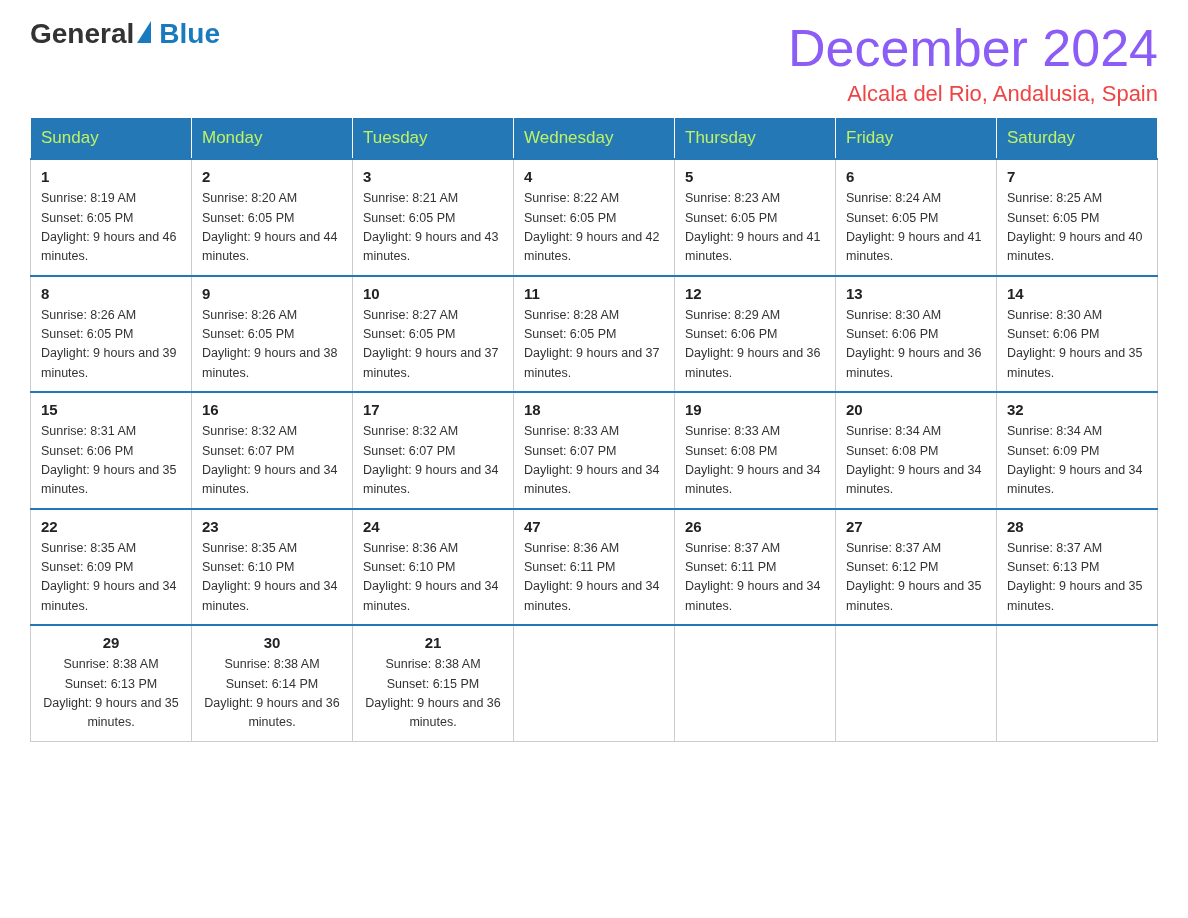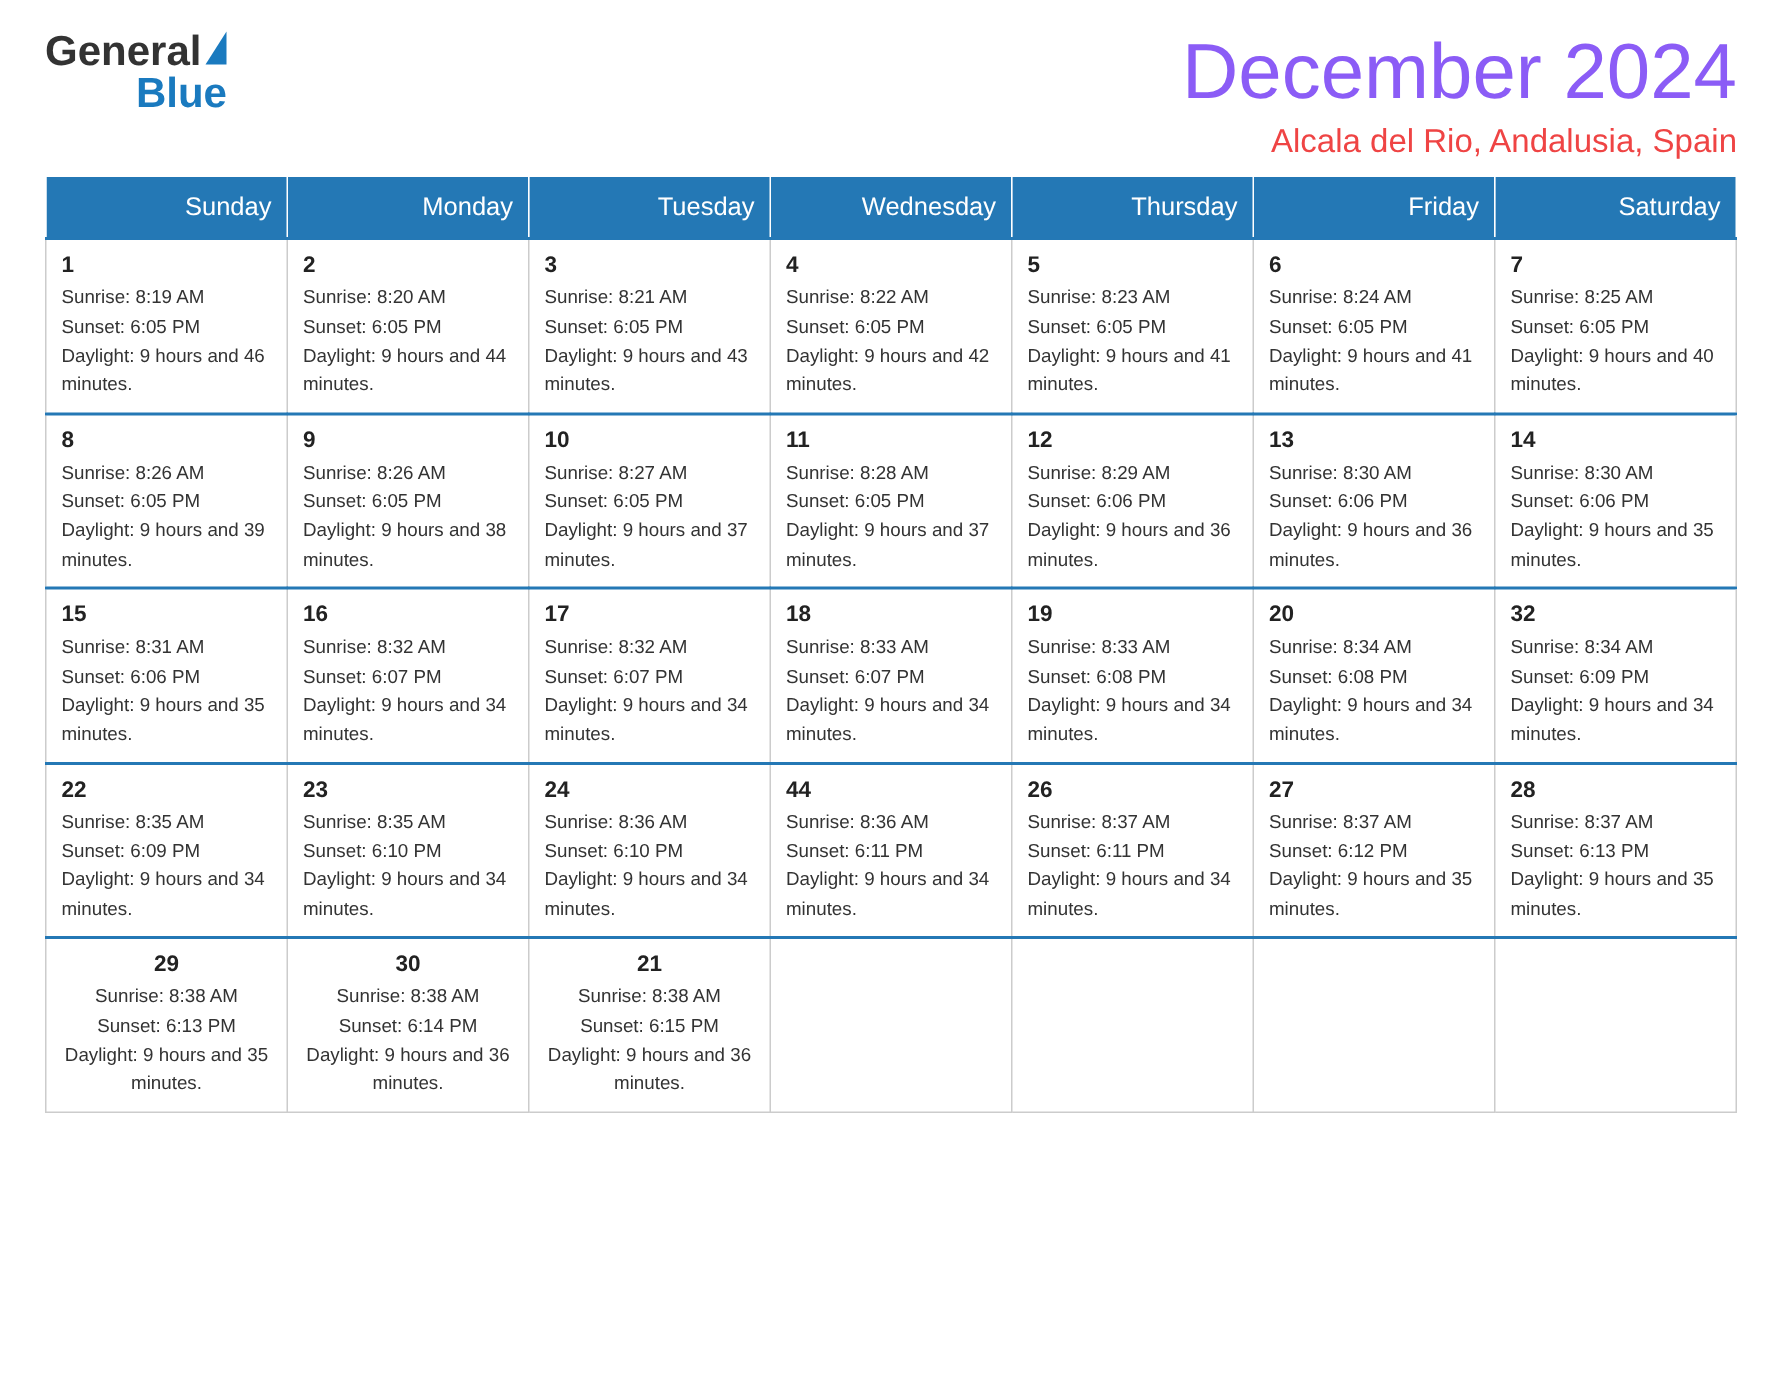--- a/index.html
+++ b/index.html
@@ -11,21 +11,21 @@
       min-height: 918px;
     }
     .header-area {
       display: flex;
       justify-content: space-between;
       align-items: flex-start;
       margin-bottom: 10px;
     }
     .logo {
       display: flex;
-      flex-direction: column;
+      flex-direction: row;
       align-items: flex-end;
     }
     .logo-general {
       font-size: 28px;
       font-weight: bold;
       color: #333;
       line-height: 1;
     }
     .logo-blue {
       font-size: 28px;
@@ -60,25 +60,25 @@
       color: #ef4444;
       margin-top: 4px;
     }
     .calendar {
       width: 100%;
       border-collapse: collapse;
       margin-top: 8px;
     }
     .calendar th {
       background-color: #2478b5;
-      color: #ffffff;
+      color: #bef264;
       font-size: 17px;
       font-weight: normal;
       padding: 10px 10px;
-      text-align: right;
+      text-align: left;
       border: 1px solid #fff;
     }
     .calendar td {
       vertical-align: top;
       padding: 8px 10px;
       border: 1px solid #ccc;
       width: 14.28%;
       min-height: 100px;
       font-size: 13px;
       color: #333;
@@ -233,21 +233,21 @@
       </td>
         <td>
         <div class="day-number">23</div>
         <div class="day-info">Sunrise: 8:35 AM<br>Sunset: 6:10 PM<br>Daylight: 9 hours and 34 minutes.</div>
       </td>
         <td>
         <div class="day-number">24</div>
         <div class="day-info">Sunrise: 8:36 AM<br>Sunset: 6:10 PM<br>Daylight: 9 hours and 34 minutes.</div>
       </td>
         <td>
-        <div class="day-number">44</div>
+        <div class="day-number">47</div>
         <div class="day-info">Sunrise: 8:36 AM<br>Sunset: 6:11 PM<br>Daylight: 9 hours and 34 minutes.</div>
       </td>
         <td>
         <div class="day-number">26</div>
         <div class="day-info">Sunrise: 8:37 AM<br>Sunset: 6:11 PM<br>Daylight: 9 hours and 34 minutes.</div>
       </td>
         <td>
         <div class="day-number">27</div>
         <div class="day-info">Sunrise: 8:37 AM<br>Sunset: 6:12 PM<br>Daylight: 9 hours and 35 minutes.</div>
       </td>

